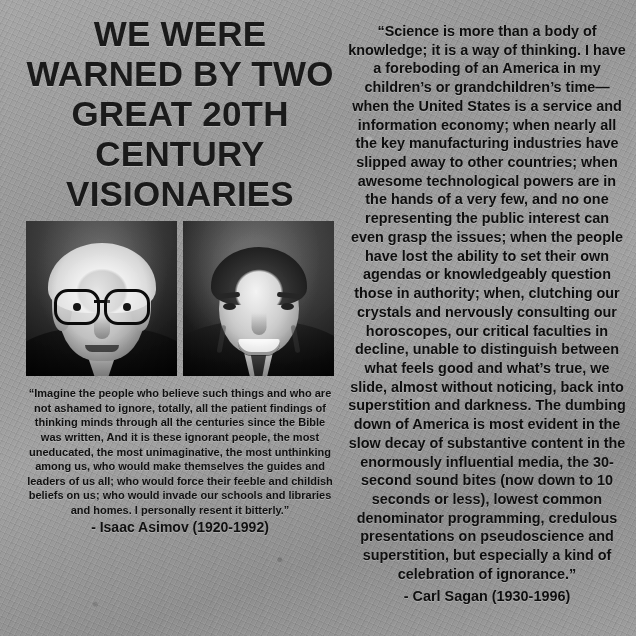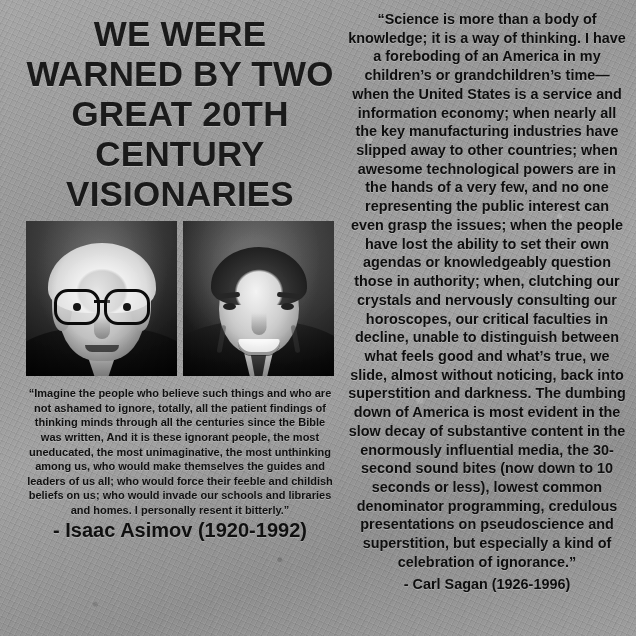--- a/index.html
+++ b/index.html
@@ -47,21 +47,21 @@
     box-sizing: border-box;
     padding: 8px 10px 4px 26px;
   }
   .right-col {
     position: absolute;
     right: 0;
     top: 0;
     width: 292px;
     height: 636px;
     box-sizing: border-box;
-    padding: 10px 10px 4px 4px;
+    padding: 22px 10px 4px 4px;
   }
   .headline {
     margin: 6px 0 4px 0;
     text-align: center;
     font-weight: bold;
     font-size: 35px;
     line-height: 1.14;
     letter-spacing: 0.2px;
     color: #1a1a1a;
     text-shadow: 0 1px 0 rgba(255,255,255,0.30);
@@ -245,21 +245,21 @@
     text-align: center;
     font-size: 11px;
     line-height: 1.32;
     font-weight: bold;
     color: #101010;
     text-shadow: 0 1px 0 rgba(255,255,255,0.22);
   }
   .attrib {
     margin-top: 2px;
     text-align: center;
-    font-size: 20px;
+    font-size: 14px;
     font-weight: bold;
     color: #101010;
     text-shadow: 0 1px 0 rgba(255,255,255,0.22);
   }
   .quote-right {
     text-align: center;
     font-size: 14.4px;
     line-height: 1.30;
     font-weight: bold;
     color: #0e0e0e;
@@ -328,16 +328,16 @@
       </div>
 
     </div>
 
     <div class="quote-left">“Imagine the people who believe such things and who are not ashamed to ignore, totally, all the patient findings of thinking minds through all the centuries since the Bible was written, And it is these ignorant people, the most uneducated, the most unimaginative, the most unthinking among us, who would make themselves the guides and leaders of us all; who would force their feeble and childish beliefs on us; who would invade our schools and libraries and homes. I personally resent it bitterly.”</div>
     <div class="attrib">- Isaac Asimov (1920-1992)</div>
   </div>
 
   <div class="right-col">
     <div class="quote-right">“Science is more than a body of knowledge; it is a way of thinking. I have a foreboding of an America in my children’s or grandchildren’s time—when the United States is a service and information economy; when nearly all the key manufacturing industries have slipped away to other countries; when awesome technological powers are in the hands of a very few, and no one representing the public interest can even grasp the issues; when the people have lost the ability to set their own agendas or knowledgeably question those in authority; when, clutching our crystals and nervously consulting our horoscopes, our critical faculties in decline, unable to distinguish between what feels good and what’s true, we slide, almost without noticing, back into superstition and darkness. The dumbing down of America is most evident in the slow decay of substantive content in the enormously influential media, the 30-second sound bites (now down to 10 seconds or less), lowest common denominator programming, credulous presentations on pseudoscience and superstition, but especially a kind of celebration of ignorance.”</div>
-    <div class="attrib-right">- Carl Sagan (1926-1996)</div>
+    <div class="attrib-right">- Carl Sagan (1930-1996)</div>
   </div>
 
 </div>
 
 </body></html>

